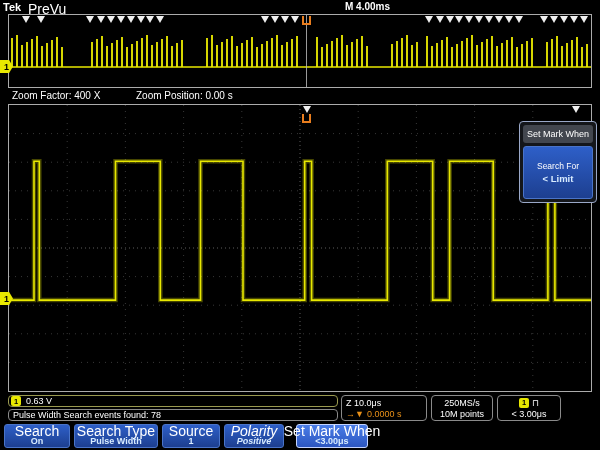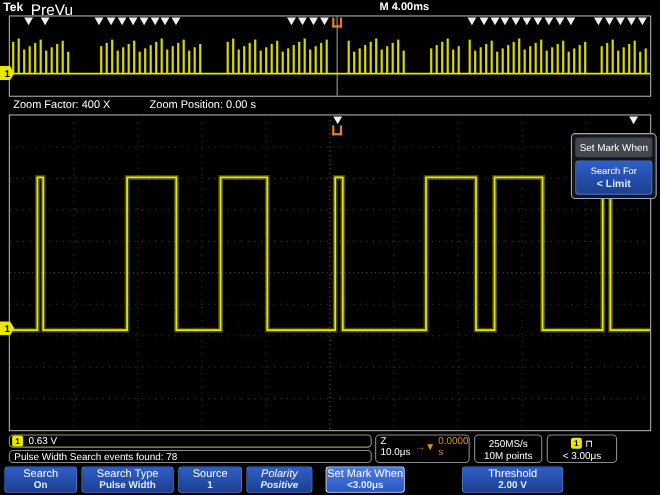--- a/index.html
+++ b/index.html
@@ -29,39 +29,39 @@
   
   .chbadge{position:absolute;width:13px;height:13px;background:#e8e800;color:#000;font-size:9px;font-weight:bold;
     display:flex;align-items:center;justify-content:center;
     clip-path:polygon(0 0,70% 0,100% 50%,70% 100%,0 100%);}
   .chbadge.ovr{left:0;top:60px;}
   .chbadge.main{left:0;top:292px;}
 
   
   .sidemenu{position:absolute;left:519px;top:121px;width:78px;background:#14161a;border:1px solid #9aa8c8;border-radius:4px;box-sizing:border-box;padding:3px;display:flex;flex-direction:column;gap:3px;}
   .sm-header{background:#42464e;border-radius:3px;font-size:9px;text-align:center;padding:4px 1px;}
-  .sm-btn{background:linear-gradient(#2e5fc8,#1d3f90);border:1px solid #4a74c8;border-radius:3px;padding:3px 1px;text-align:center;display:flex;flex-direction:column;gap:2px;cursor:pointer;}
+  .sm-btn{background:linear-gradient(#2e5fc8,#1d3f90);border:1px solid #4a74c8;border-radius:3px;padding:14px 1px;text-align:center;display:flex;flex-direction:column;gap:2px;cursor:pointer;}
   .sm-label{font-size:8.5px;color:#fff;}
   .sm-value{font-size:9.5px;font-weight:bold;color:#d8ecff;}
   .knob-a{display:inline-block;background:#e87d1e;color:#000;font-size:8px;font-weight:bold;border-radius:2px;padding:0 2px;margin-right:2px;}
 
   
   .rbox{position:absolute;border:1px solid #8a8a8a;border-radius:4px;box-sizing:border-box;background:#000;font-size:9px;display:flex;align-items:center;}
   .rb-ch{left:8px;top:395px;width:330px;height:12px;padding-left:2px;gap:5px;border-color:#9a9a50;}
   .rb-ev{left:8px;top:409px;width:330px;height:12px;padding-left:4px;}
-  .rb-z{left:341px;top:395px;width:86px;height:26px;align-items:flex-start;justify-content:center;padding-left:4px;gap:1px;}
+  .rb-z{left:341px;top:395px;width:86px;height:26px;flex-direction:column;align-items:flex-start;justify-content:center;padding-left:4px;gap:1px;}
   .rb-rate{left:431px;top:395px;width:62px;height:26px;flex-direction:column;justify-content:center;gap:1px;align-items:center;}
   .rb-trig{left:497px;top:395px;width:64px;height:26px;flex-direction:column;justify-content:center;gap:1px;align-items:center;}
   .minibadge{display:inline-flex;align-items:center;justify-content:center;width:10px;height:10px;background:#e8e800;color:#000;font-size:7.5px;font-weight:bold;border-radius:2px;}
   .orange{color:#e89018;}
   .rline{display:flex;align-items:center;gap:3px;line-height:10px;}
 
   
   .menubtn{position:absolute;top:424px;height:24px;background:linear-gradient(#2e5fc8,#1d3f90);border:1px solid #4a74c8;border-radius:3px;box-sizing:border-box;display:flex;flex-direction:column;align-items:center;justify-content:center;gap:1px;cursor:pointer;}
-  .menubtn .lb{font-size:10px;line-height:9px;color:#fff;white-space:nowrap;}
+  .menubtn .lb{font-size:14px;line-height:9px;color:#fff;white-space:nowrap;}
   .menubtn .vl{font-size:9px;line-height:9px;font-weight:bold;color:#d8ecff;white-space:nowrap;}
   .menubtn.sel{background:linear-gradient(#4a7de8,#2c56c0);border-color:#c4d4ff;}
   .mb0{left:4px;width:66px;} .mb1{left:74px;width:84px;} .mb2{left:162px;width:58px;}
   .mb3{left:224px;width:60px;font-style:italic;} .mb4{left:296px;width:72px;} .mb5{left:420px;width:92px;}
 </style>
 </head>
 <body>
 
 <div class="screen">
 
@@ -291,18 +291,14 @@
       <span class="vl">1</span>
   </div>
   <div class="menubtn mb3">
     <span class="lb">Polarity</span>
       <span class="vl">Positive</span>
   </div>
   <div class="menubtn mb4 sel">
     <span class="lb">Set Mark When</span>
       <span class="vl">&lt;3.00μs</span>
   </div>
-  <div class="menubtn mb5">
-    <span class="lb">Threshold</span>
-      <span class="vl">2.00 V</span>
-  </div>
 
 </div>
 
 </body></html>

